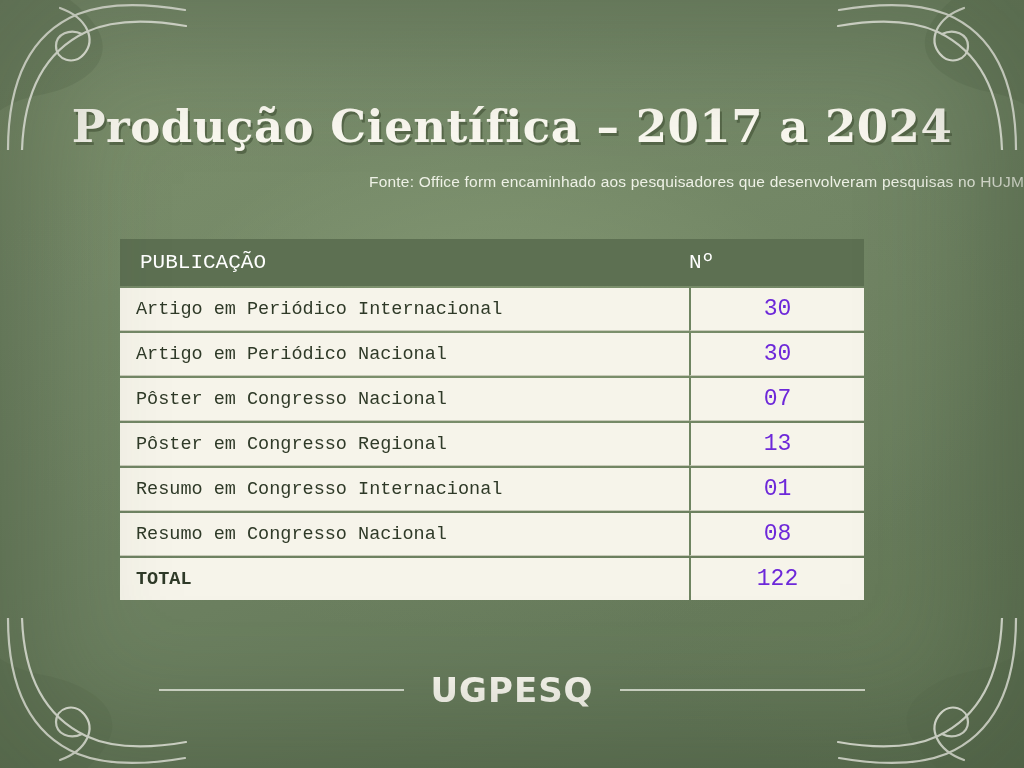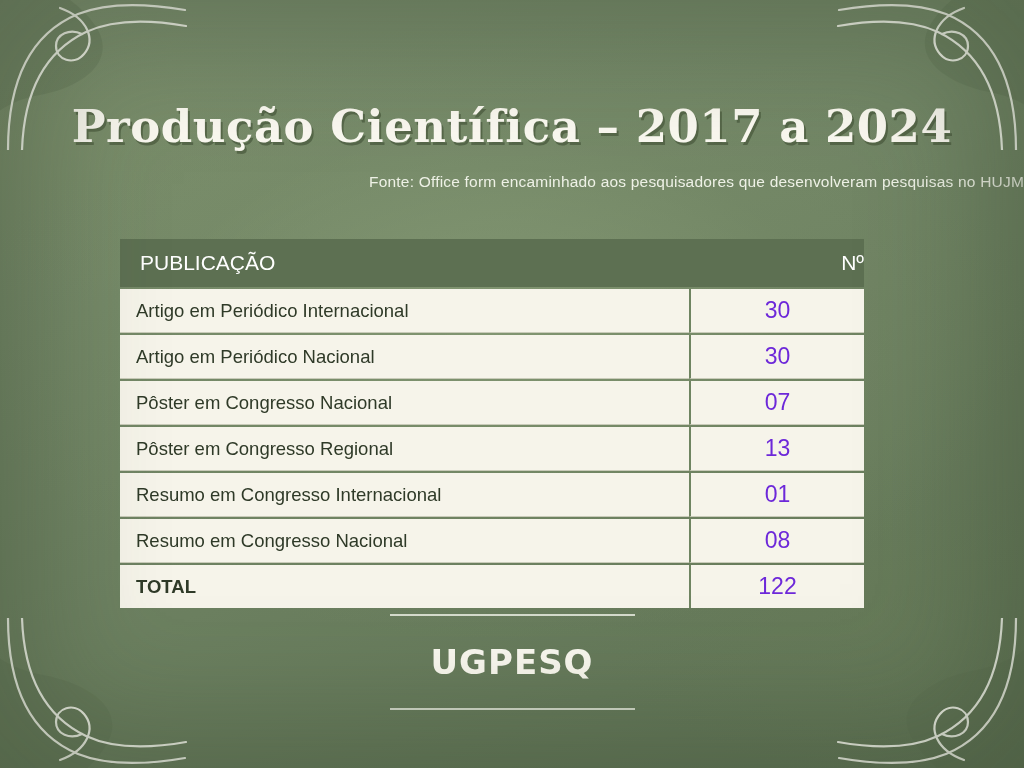--- a/index.html
+++ b/index.html
@@ -83,38 +83,39 @@
     color: #eef1e6;
     letter-spacing: 0.2px;
   }
 
   
   #table-wrap {
     position: absolute;
     top: 237px;
     left: 120px;
     width: 744px;
+    font-family: Liberation Mono, monospace;
   }
   table {
     border-collapse: separate;
     border-spacing: 0 2px;
     width: 100%;
     table-layout: fixed;
   }
   thead th {
     background: #5d7052;
     color: #ffffff;
     font-size: 21px;
     font-weight: 400;
     text-align: left;
     padding: 12px 0 12px 20px;
     height: 22px;
   }
   thead th.num {
-    text-align: right;
+    text-align: left;
     padding-left: 0;
     width: 175px;
   }
   tbody td {
     background: #f6f4ea;
     color: #2f3a28;
     font-size: 18.5px;
     padding: 8px 0 8px 16px;
     height: 22px;
     border-bottom: 1px solid #c9cbb9;
@@ -137,21 +138,20 @@
   
   #footer {
     position: absolute;
     bottom: 58px;
     left: 0;
     width: 100%;
     display: flex;
     align-items: center;
     justify-content: center;
     gap: 26px;
-    flex-direction: column;
   }
   .rule {
     height: 2px;
     width: 245px;
     background: #e9ece0;
     opacity: 0.85;
   }
   #brand {
     font-family: "DejaVu Sans", sans-serif;
     font-weight: bold;

